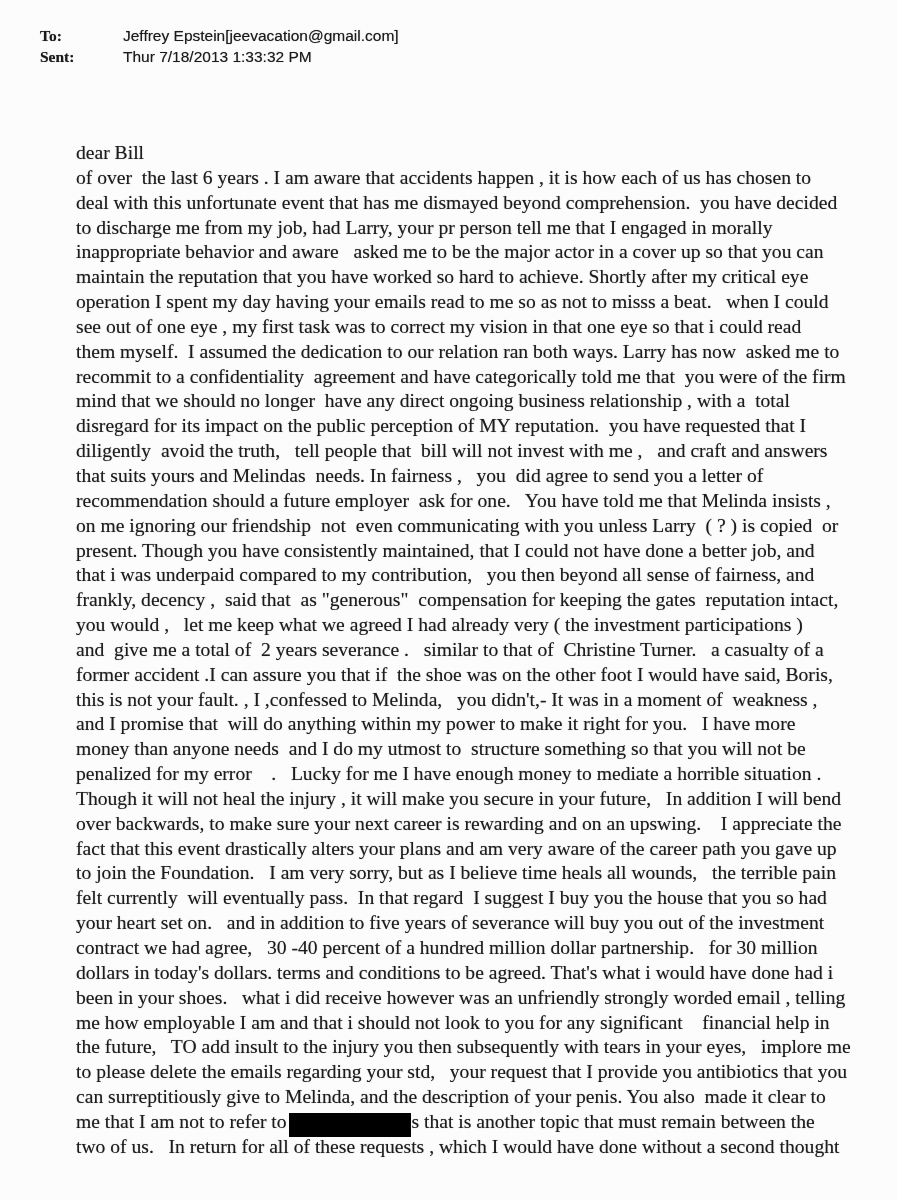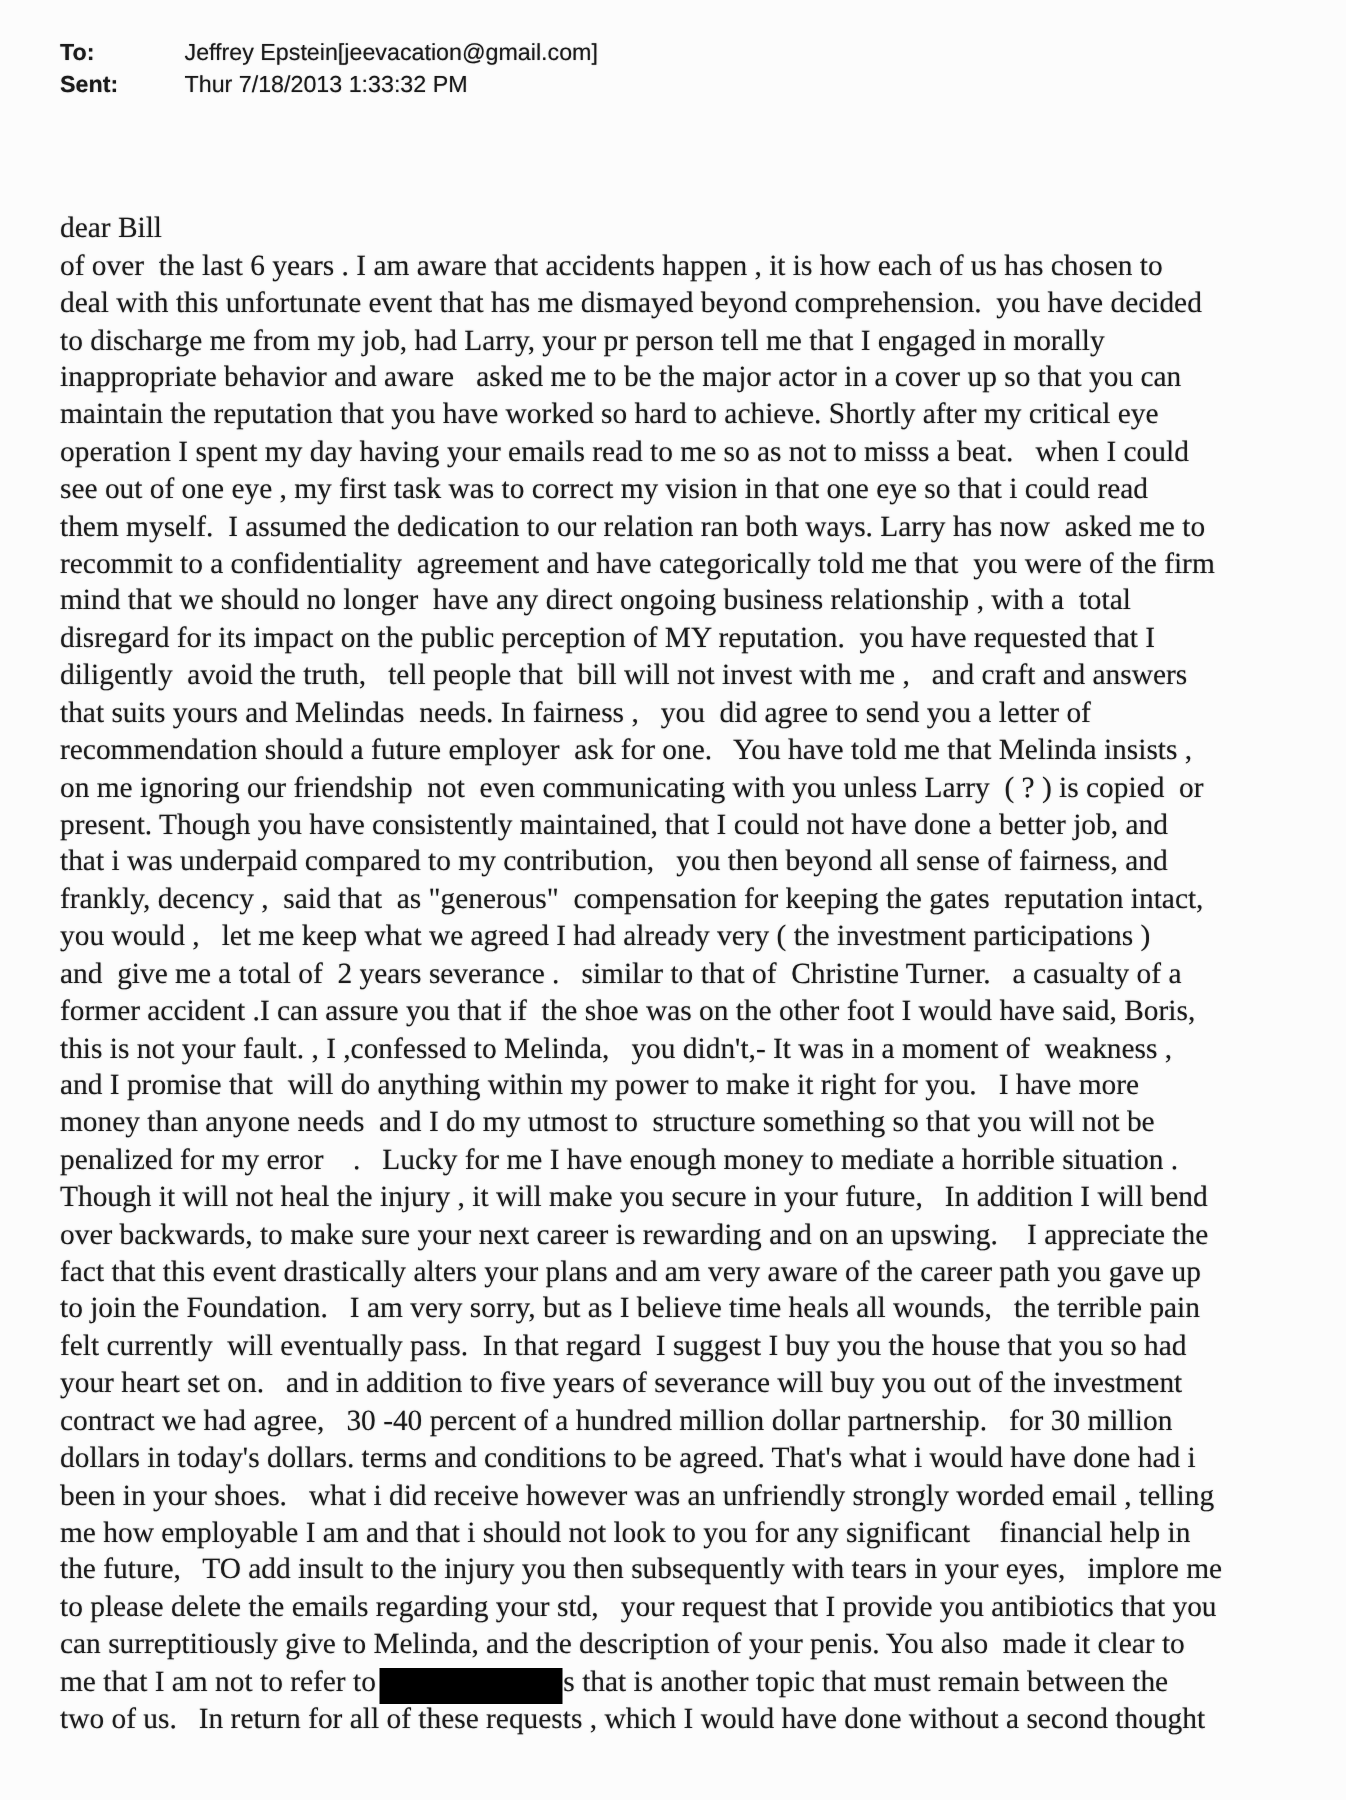--- a/index.html
+++ b/index.html
@@ -23,35 +23,37 @@
     font-size: 15.5px;
     line-height: 20.5px;
     color: #1b1b1b;
     text-shadow: 0 0 0.8px rgba(40,40,40,0.6);
   }
   .header-row { display: flex; }
   .header-label {
     font-weight: bold;
     width: 83px;
     flex: 0 0 83px;
+    font-family: Liberation Serif, serif;
   }
   .header-value { font-weight: normal; }
   .email-body {
     position: absolute;
     left: 40px;
     top: 141px;
     font-family: "Liberation Serif", serif;
     font-size: 19.6px;
     line-height: 24.85px;
     color: #1c1c1c;
     text-shadow: 0 0 0.9px rgba(45,45,45,0.55);
   }
   .line {
     height: 24.85px;
     white-space: pre;
+    margin-left: 36px;
   }
   .redaction-box {
     display: inline-block;
     width: 122px;
     height: 24px;
     background: #000000;
     vertical-align: middle;
     transform: translateY(2px);
     margin: 0 1px 0 2px;
   }

